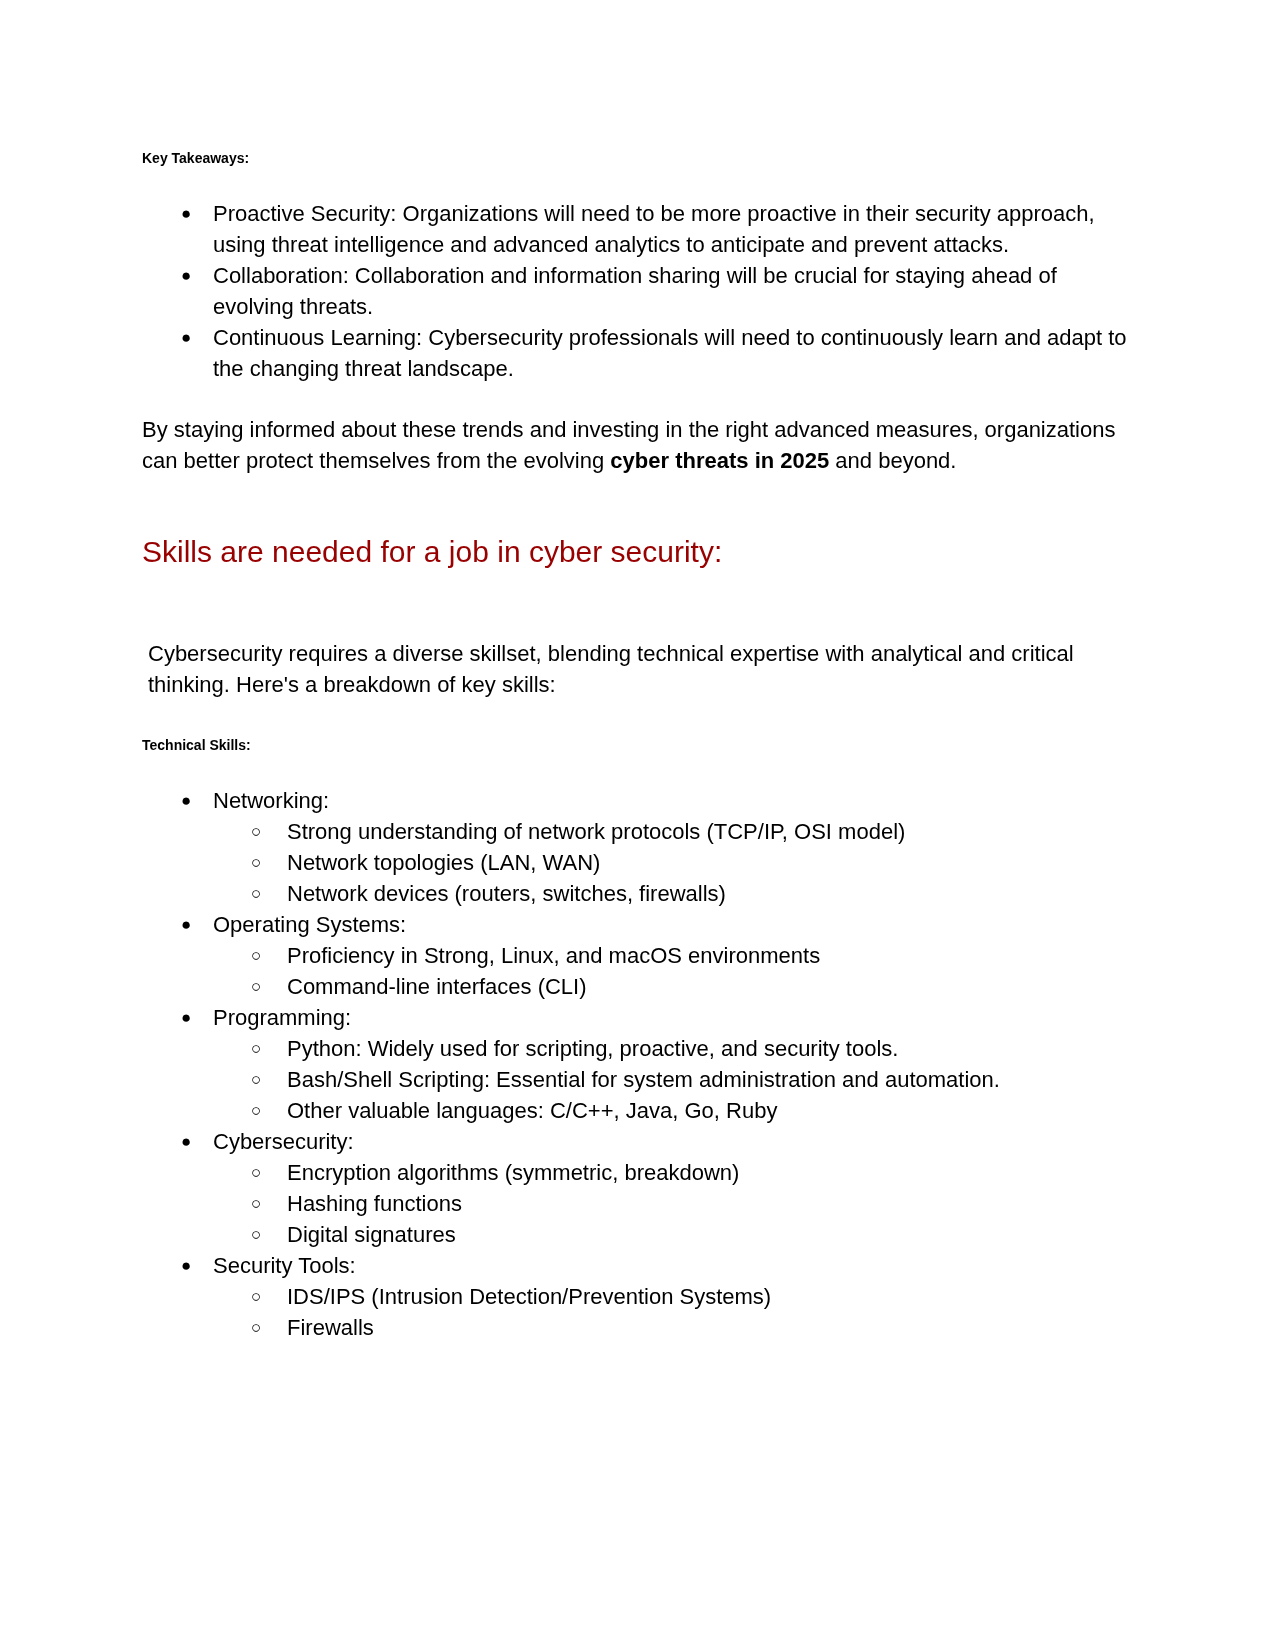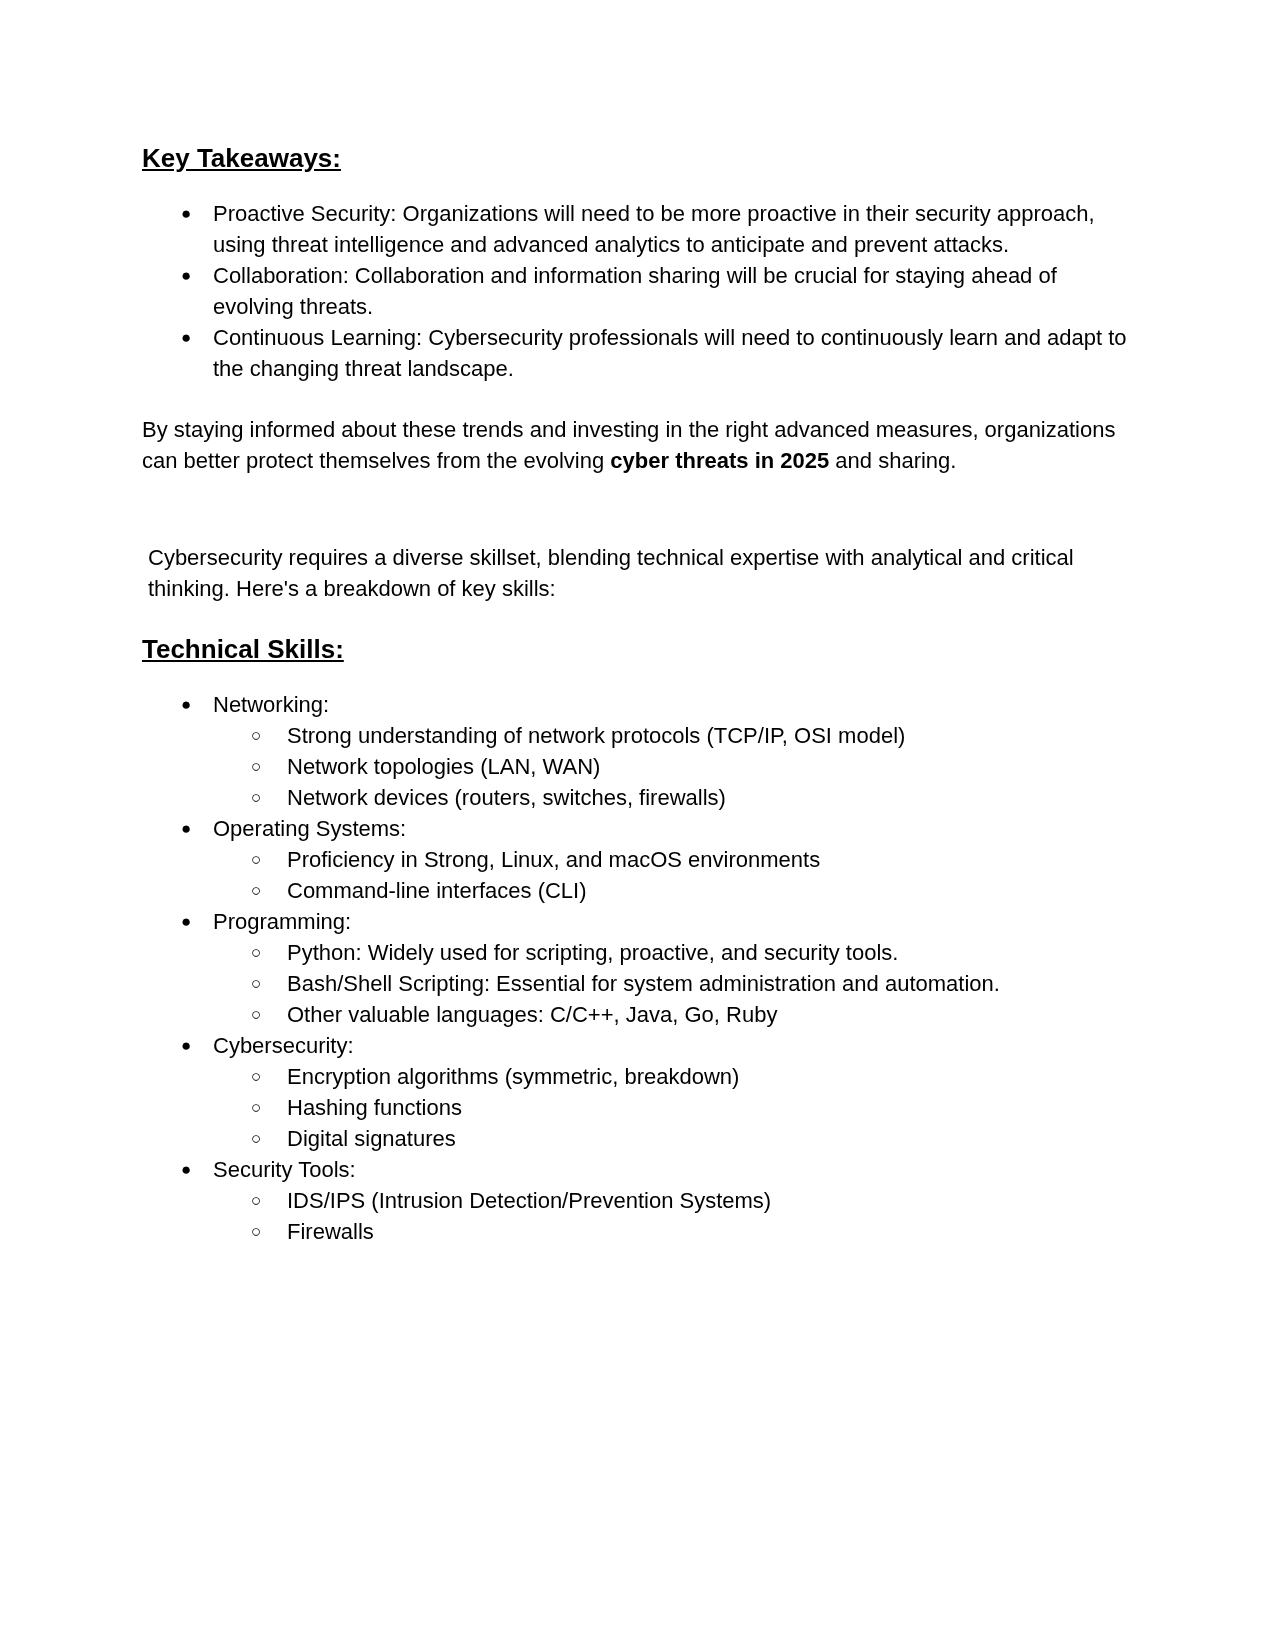--- a/index.html
+++ b/index.html
@@ -10,24 +10,23 @@
     height: 1650px;
     background: #ffffff;
     padding: 143px 142px 60px 142px;
     font-family: "Liberation Sans", "DejaVu Sans", sans-serif;
     color: var(--ink);
     font-size: 22px;
     line-height: 31px;
     overflow: hidden;
   }
   .h-bold {
-    font-size: 26px;
+    font-size: 14px;
     font-weight: 700;
     margin: 0 0 24px 0;
-    text-decoration: underline;
   }
   .h-red {
     color: var(--accent);
     font-size: 30px;
     line-height: 40px;
     font-weight: 400;
     margin: 56px 0 0 0;
   }
   p { margin: 0; }
   .closing-para { margin: 30px 0 0 0; }
@@ -61,22 +60,23 @@
     <li class="li1">
       <span class="b1">●</span>
       <span>Collaboration: Collaboration and information sharing will be crucial for staying ahead of evolving threats.</span>
     </li>
     <li class="li1">
       <span class="b1">●</span>
       <span>Continuous Learning: Cybersecurity professionals will need to continuously learn and adapt to the changing threat landscape.</span>
     </li>
   </ul>
 
-  <p class="closing-para"><span>By staying informed about these trends and investing in the right advanced measures, organizations can better protect themselves from the evolving </span><strong>cyber threats in 2025</strong><span> and sharing.</span></p>
+  <p class="closing-para"><span>By staying informed about these trends and investing in the right advanced measures, organizations can better protect themselves from the evolving </span><strong>cyber threats in 2025</strong><span> and beyond.</span></p>
 
+  <h1 class="h-red">Skills are needed for a job in cyber security:</h1>
 
   <p class="intro-para">Cybersecurity requires a diverse skillset, blending technical expertise with analytical and critical thinking. Here's a breakdown of key skills:</p>
 
   <h3 class="h-bold">Technical Skills:</h3>
 
   <ul>
 
     <li class="li1">
       <span class="b1">●</span>
       <span>Networking:</span>

